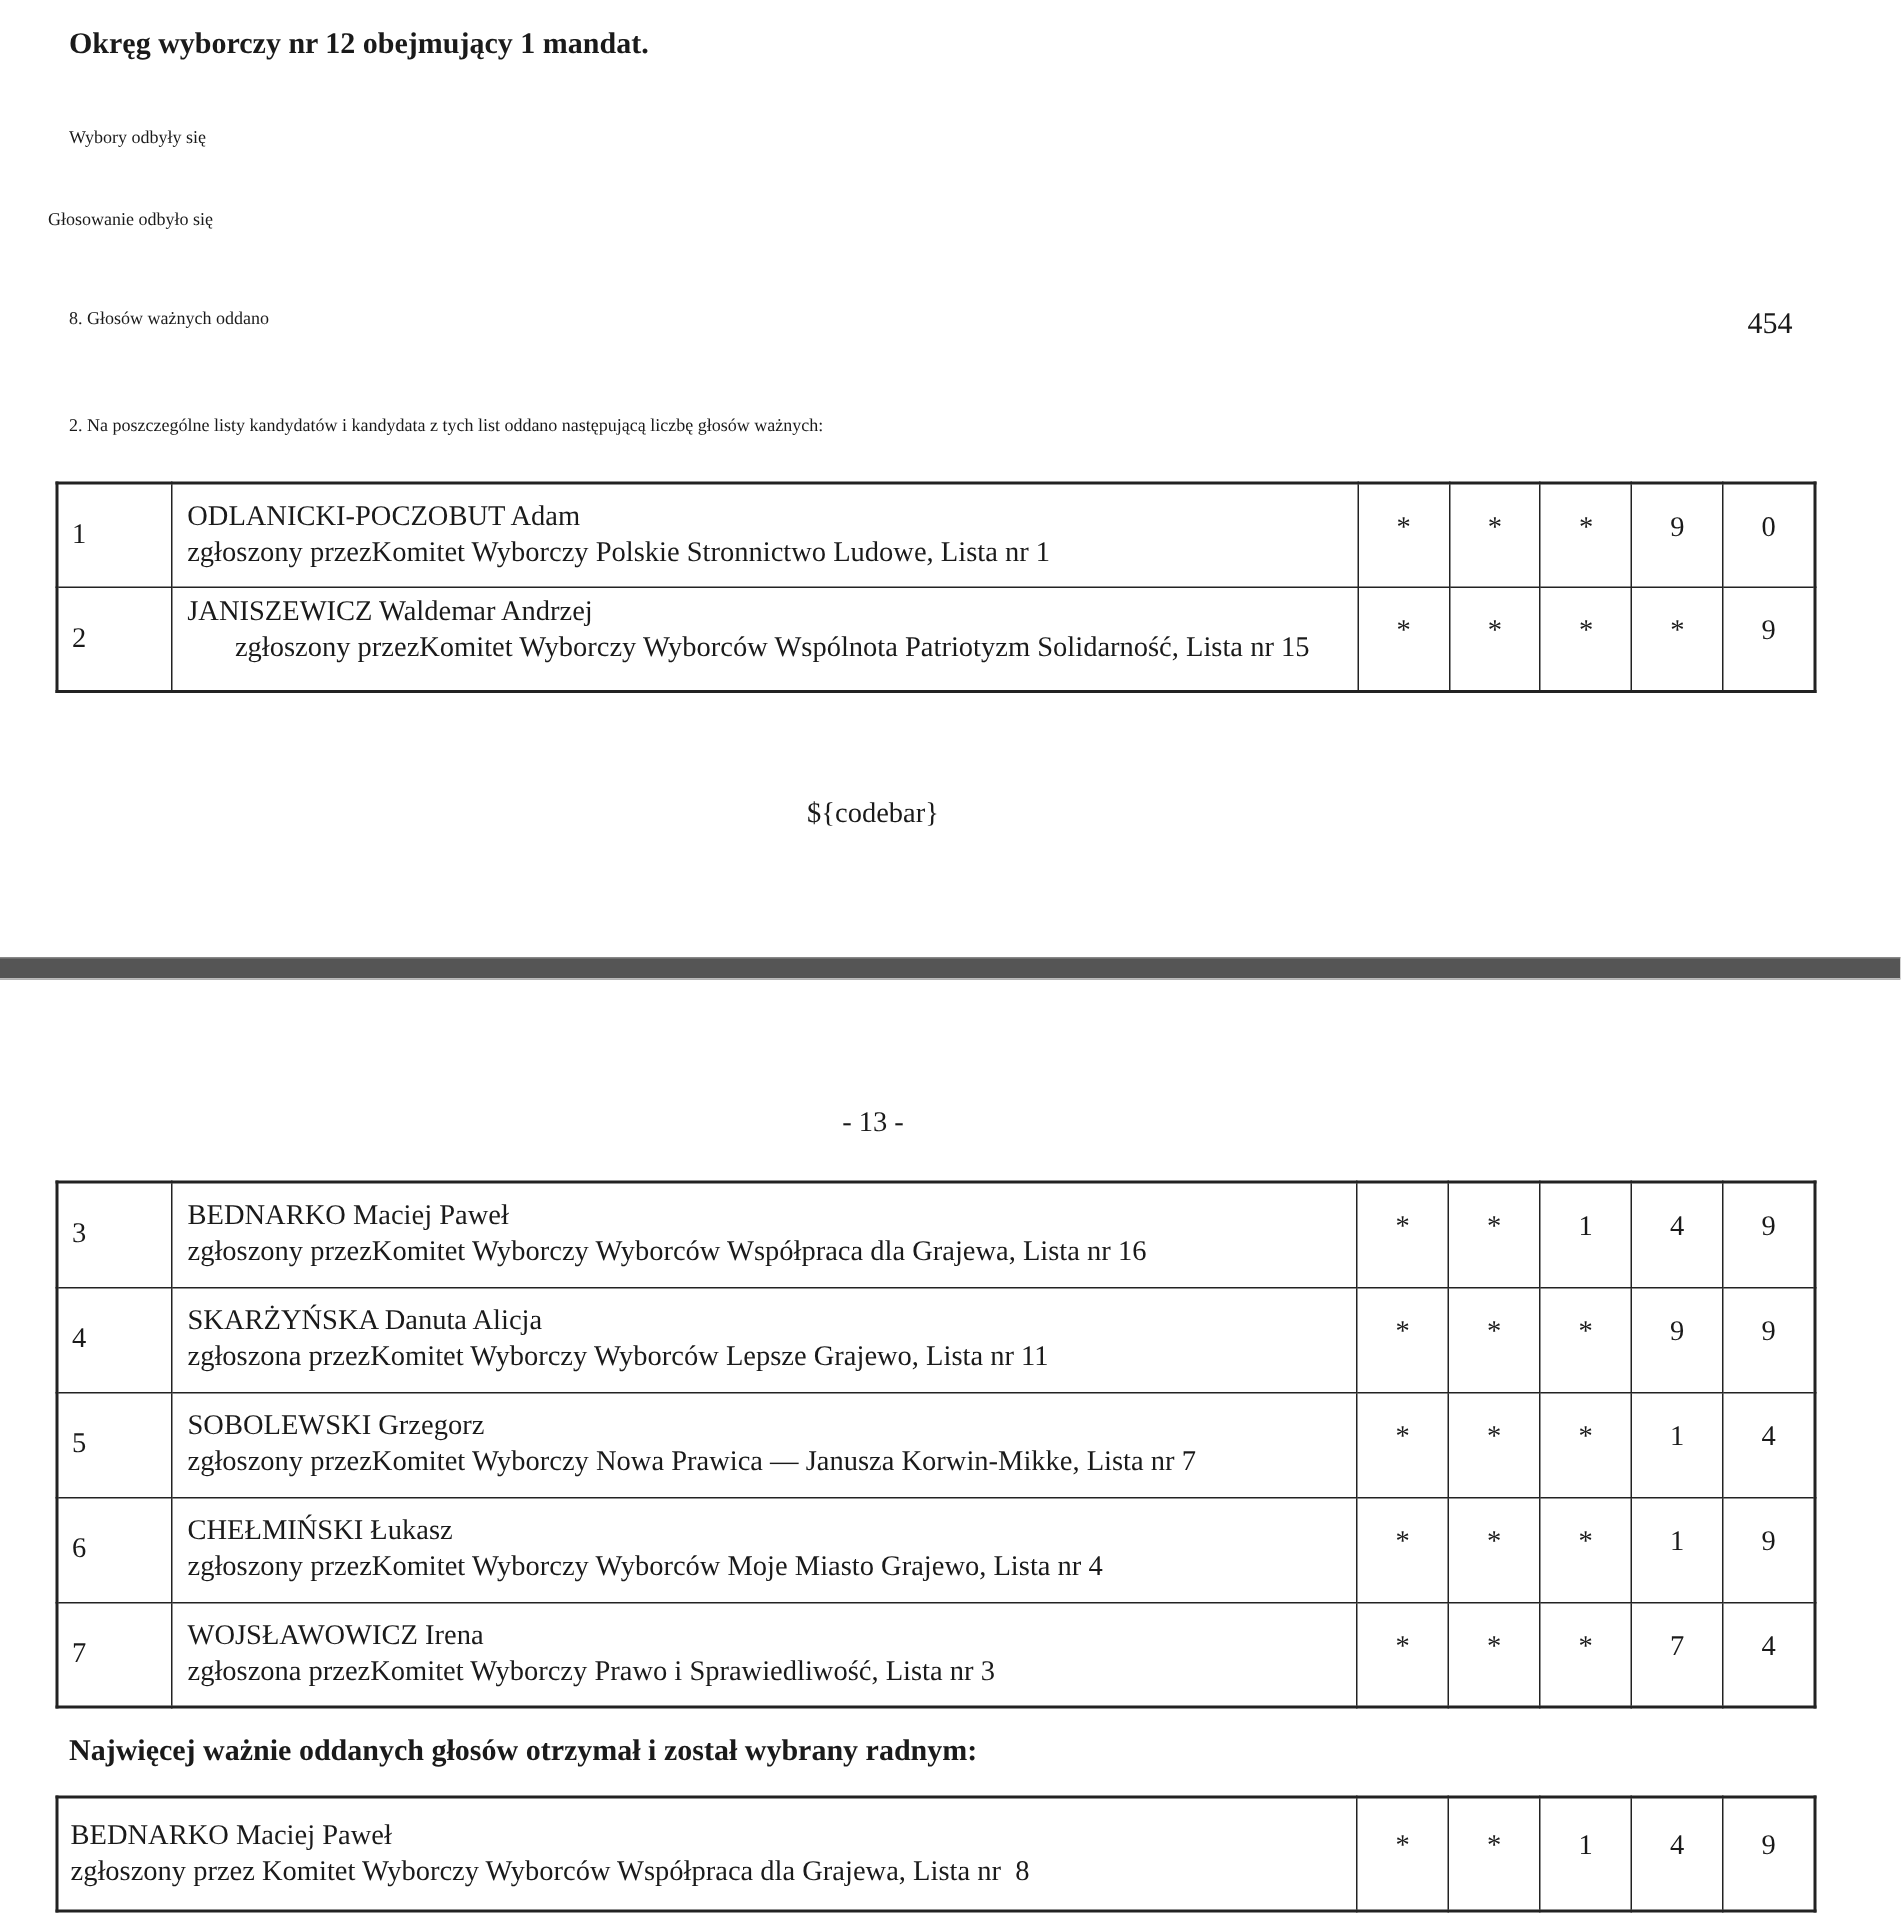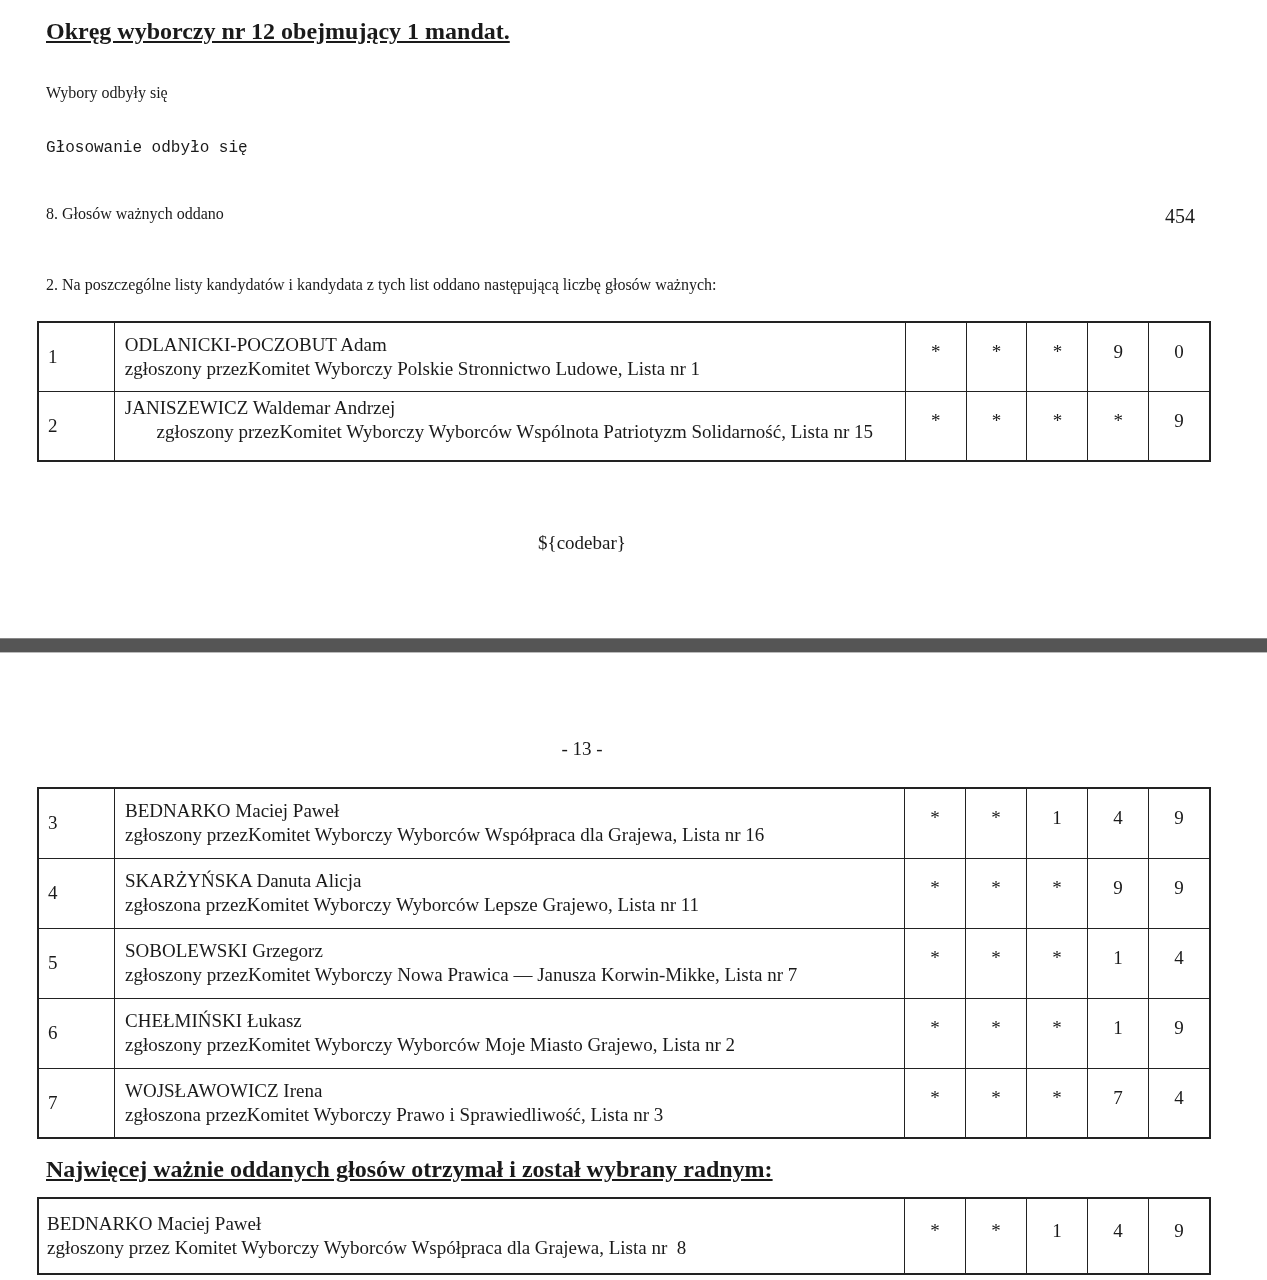--- a/index.html
+++ b/index.html
@@ -2,22 +2,22 @@
 <html><head>
 <meta charset="utf-8">
 <style>
   html, body { margin: 0; padding: 0; background: #ffffff; }
   body {
     width: 1267px; height: 1280px; position: relative; overflow: hidden;
     font-family: "Liberation Serif", "DejaVu Serif", serif;
     color: #1a1a1a;
   }
   .abs { position: absolute; }
-  .heading-bold { font-weight: bold; font-size: 24px; text-decoration: underline; }
-  .para { font-size: 16px; }
+  .heading-bold { font-weight: bold; font-size: 20px; }
+  .para { font-size: 12px; }
   .count-value { font-size: 20px; }
 
   table.results {
     position: absolute; border-collapse: collapse;
     border: 2px solid #222;
     font-size: 19px;
   }
   table.results td {
     border: 1.5px solid #222;
     vertical-align: middle;
@@ -34,21 +34,21 @@
     background: #555555;
     border-top: 1px solid #888; border-bottom: 1px solid #bbb;
   }
   .centered { text-align: center; width: 1164px; left: 0; }
 </style>
 </head>
 <body>
 
 <div class="abs heading-bold" style="left:46px; top:18px;">Okręg wyborczy nr 12 obejmujący 1 mandat.</div>
 <div class="abs para" style="left:46px; top:84px;">Wybory odbyły się</div>
-<div class="abs para" style="left:46px; top:139px;font-family:Liberation Mono, monospace;">Głosowanie odbyło się</div>
+<div class="abs para" style="left:32px; top:139px;">Głosowanie odbyło się</div>
 <div class="abs para" style="left:46px; top:205px;">8. Głosów ważnych oddano</div>
 <div class="abs count-value" style="left:1165px; top:205px;">454</div>
 <div class="abs para" style="left:46px; top:276px;">2. Na poszczególne listy kandydatów i kandydata z tych list oddano następującą liczbę głosów ważnych:</div>
 
 <table class="results" style="left:37px; top:321px; width:1174px;">
   <tbody>
       <tr style="height:69px;">
     <td class="num-cell">1</td>
     <td class="cand-cell">
       <span class="cand-name">ODLANICKI-POCZOBUT Adam</span>
@@ -118,21 +118,21 @@
     <td class="digit-cell">*</td>
     <td class="digit-cell">*</td>
     <td class="digit-cell">*</td>
     <td class="digit-cell">1</td>
     <td class="digit-cell">4</td>
   </tr>
   <tr style="height:70px;">
     <td class="num-cell">6</td>
     <td class="cand-cell">
       <span class="cand-name">CHEŁMIŃSKI Łukasz</span>
-      <span class="cand-committee">zgłoszony przezKomitet Wyborczy Wyborców Moje Miasto Grajewo, Lista nr 2</span>
+      <span class="cand-committee">zgłoszony przezKomitet Wyborczy Wyborców Moje Miasto Grajewo, Lista nr 4</span>
     </td>
     <td class="digit-cell">*</td>
     <td class="digit-cell">*</td>
     <td class="digit-cell">*</td>
     <td class="digit-cell">1</td>
     <td class="digit-cell">9</td>
   </tr>
   <tr style="height:70px;">
     <td class="num-cell">7</td>
     <td class="cand-cell">

